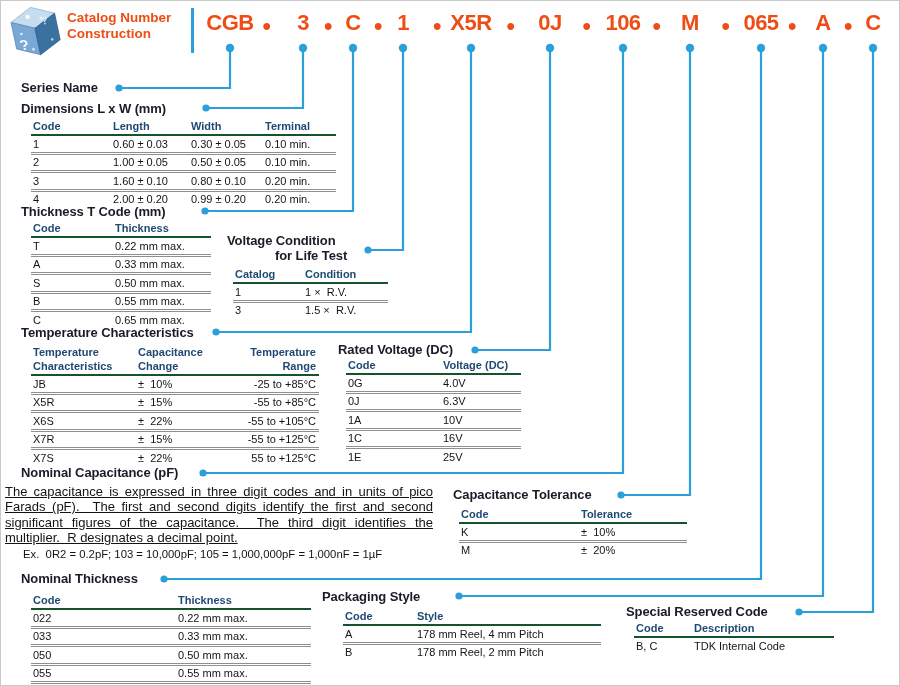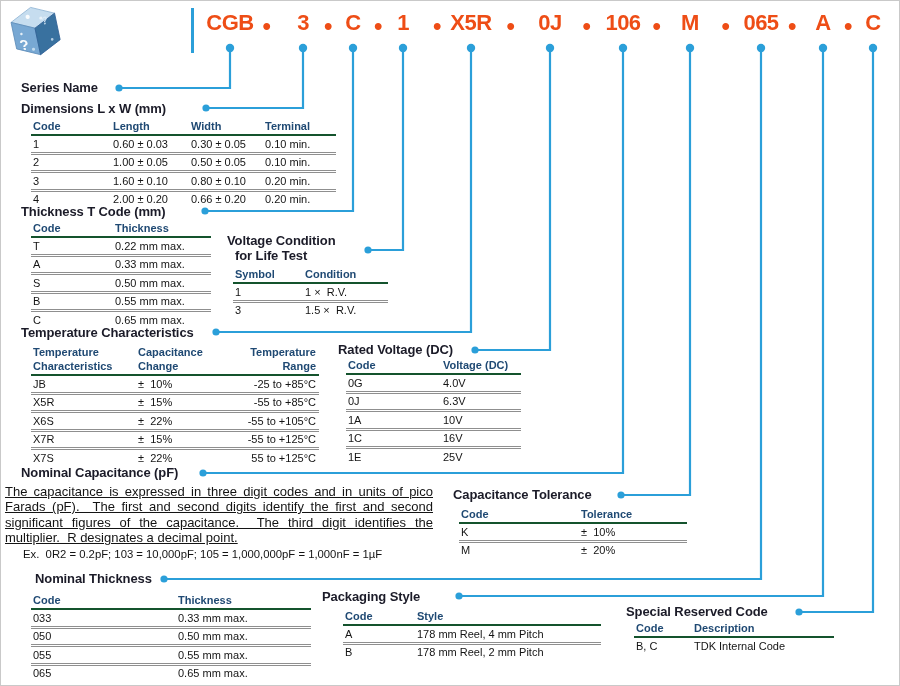--- a/index.html
+++ b/index.html
@@ -35,21 +35,21 @@
   table.tbl th{font-weight:bold;color:var(--navy);text-align:left;vertical-align:bottom;
     padding:0 0 1px 2px;height:14px;border-bottom:2px solid #14532d;white-space:pre-line;line-height:13.5px;}
   table.tbl td{padding:0 0 0 2px;height:15.5px;vertical-align:middle;white-space:pre-wrap;line-height:12px;}
   table.tbl tbody tr:not(:last-child) td{border-bottom:3px double #8f8f8f;}
   table.tbl-temp th{height:30px;}
   table.tbl-temp td:nth-child(3),table.tbl-temp th:nth-child(3){text-align:right;padding-right:3px;}
   
   #cap-desc{position:absolute;left:4px;top:483px;width:428px;font-size:13px;
     line-height:15.3px;color:var(--ink);text-align:justify;text-decoration:underline;}
   #cap-example{position:absolute;left:22px;top:547px;width:440px;font-size:11.3px;color:var(--ink);white-space:nowrap;}
-  .vc-line2{padding-left:8px;}
+  .vc-line2{padding-left:8px;margin-left:40px;}
 </style>
 </head>
 <body>
 
 <div id="page">
 
   <svg id="logo" viewBox="0 0 60 60">
     <g transform="rotate(-12 30 32)">
       <polygon points="30,5 53,16 30,27 7,16" fill="#c6ddef" stroke="#8fb4d4" stroke-width="0.8"></polygon>
       <polygon points="7,16 30,27 30,55 7,44" fill="#78a8d3" stroke="#5d8cb8" stroke-width="0.8"></polygon>
@@ -57,20 +57,24 @@
       <text x="11" y="43" font-size="15" font-weight="bold" fill="#ffffff" transform="skewY(14)" opacity="0.95">?</text>
       <text x="38" y="34" font-size="11" font-weight="bold" fill="#dcebf7" transform="skewY(-12)" opacity="0.9">?</text>
       <circle cx="25" cy="14" r="2.2" fill="#ffffff" opacity="0.9"></circle>
       <circle cx="38" cy="18" r="1.5" fill="#eef6fc" opacity="0.9"></circle>
       <circle cx="15" cy="30" r="1.3" fill="#ffffff" opacity="0.8"></circle>
       <circle cx="24" cy="48" r="1.6" fill="#d7e8f5" opacity="0.8"></circle>
       <circle cx="45" cy="42" r="1.4" fill="#cfe2f2" opacity="0.8"></circle>
     </g>
   </svg>
 
+  <div id="title">
+    <div>Catalog Number</div>
+    <div>Construction</div>
+  </div>
   <div id="divider"></div>
 
   <div id="catalog-number">
       <span class="cn-part" style="left: 229px;">CGB</span>
       <span class="cn-part" style="left: 302px;">3</span>
       <span class="cn-part" style="left: 352px;">C</span>
       <span class="cn-part" style="left: 402px;">1</span>
       <span class="cn-part" style="left: 470px;">X5R</span>
       <span class="cn-part" style="left: 549px;">0J</span>
       <span class="cn-part" style="left: 622px;">106</span>
@@ -134,21 +138,21 @@
   <div class="sec" style="left:20px;top:100px">Dimensions L x W (mm)</div>
   <div class="sec" style="left:20px;top:203px">Thickness T Code (mm)</div>
   <div class="sec" style="left:226px;top:232px">
     <div>Voltage Condition</div>
     <div class="vc-line2">for Life Test</div>
   </div>
   <div class="sec" style="left:20px;top:324px">Temperature Characteristics</div>
   <div class="sec" style="left:337px;top:341px">Rated Voltage (DC)</div>
   <div class="sec" style="left:20px;top:464px">Nominal Capacitance (pF)</div>
   <div class="sec" style="left:452px;top:486px">Capacitance Tolerance</div>
-  <div class="sec" style="left:34px;top:570px">Nominal Thickness</div>
+  <div class="sec" style="left:20px;top:570px">Nominal Thickness</div>
   <div class="sec" style="left:321px;top:588px">Packaging Style</div>
   <div class="sec" style="left:625px;top:603px">Special Reserved Code</div>
 
   <table class="tbl" style="left:30px;top:118px;width:305px">
       <colgroup>
         <col style="width: 80px;">
         <col style="width: 78px;">
         <col style="width: 74px;">
         <col style="width: 73px;">
       </colgroup>
@@ -175,21 +179,21 @@
         </tr>
         <tr>
           <td>3</td>
           <td>1.60 ± 0.10</td>
           <td>0.80 ± 0.10</td>
           <td>0.20 min.</td>
         </tr>
         <tr>
           <td>4</td>
           <td>2.00 ± 0.20</td>
-          <td>0.66 ± 0.20</td>
+          <td>0.99 ± 0.20</td>
           <td>0.20 min.</td>
         </tr>
       </tbody>
     </table>
   <table class="tbl" style="left:30px;top:220px;width:180px">
       <colgroup>
         <col style="width: 82px;">
         <col style="width: 98px;">
       </colgroup>
       <thead>
@@ -221,21 +225,21 @@
         </tr>
       </tbody>
     </table>
   <table class="tbl" style="left:232px;top:266px;width:155px">
       <colgroup>
         <col style="width: 70px;">
         <col style="width: 85px;">
       </colgroup>
       <thead>
         <tr>
-          <th>Symbol</th>
+          <th>Catalog</th>
           <th>Condition</th>
         </tr>
       </thead>
       <tbody>
         <tr>
           <td>1</td>
           <td>1 ×&nbsp; R.V.</td>
         </tr>
         <tr>
           <td>3</td>
@@ -349,20 +353,24 @@
         <col style="width: 135px;">
       </colgroup>
       <thead>
         <tr>
           <th>Code</th>
           <th>Thickness</th>
         </tr>
       </thead>
       <tbody>
         <tr>
+          <td>022</td>
+          <td>0.22 mm max.</td>
+        </tr>
+        <tr>
           <td>033</td>
           <td>0.33 mm max.</td>
         </tr>
         <tr>
           <td>050</td>
           <td>0.50 mm max.</td>
         </tr>
         <tr>
           <td>055</td>
           <td>0.55 mm max.</td>

